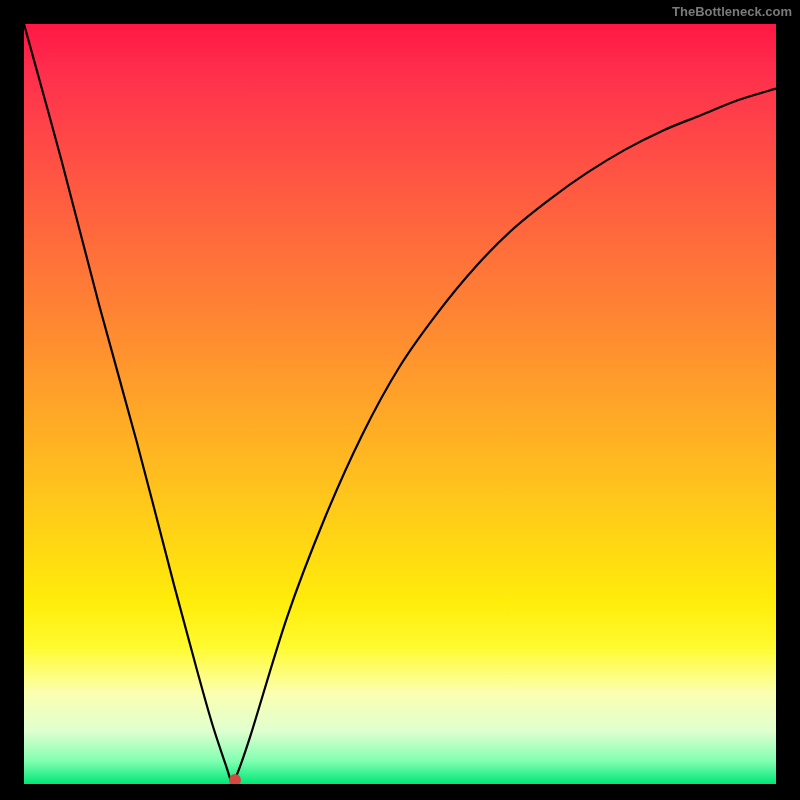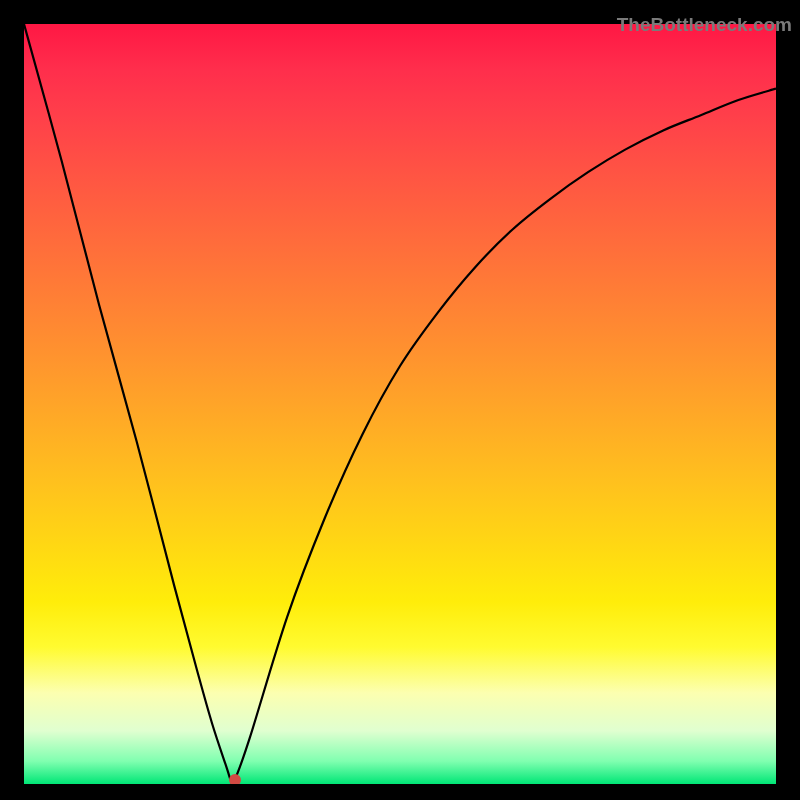--- a/index.html
+++ b/index.html
@@ -6,24 +6,24 @@
   body {
     width: 800px;
     height: 800px;
     background: #000;
     position: relative;
     font-family: Arial, sans-serif;
     overflow: hidden;
   }
   .watermark {
     position: absolute;
-    top: 14px;
+    top: 4px;
     right: 8px;
     color: #7a7a7a;
-    font-size: 19px;
+    font-size: 13px;
     font-weight: bold;
     z-index: 10;
     margin-left: 32px;
   }
   .plot-area {
     position: absolute;
     left: 24px;
     top: 24px;
     width: 752px;
     height: 760px;

